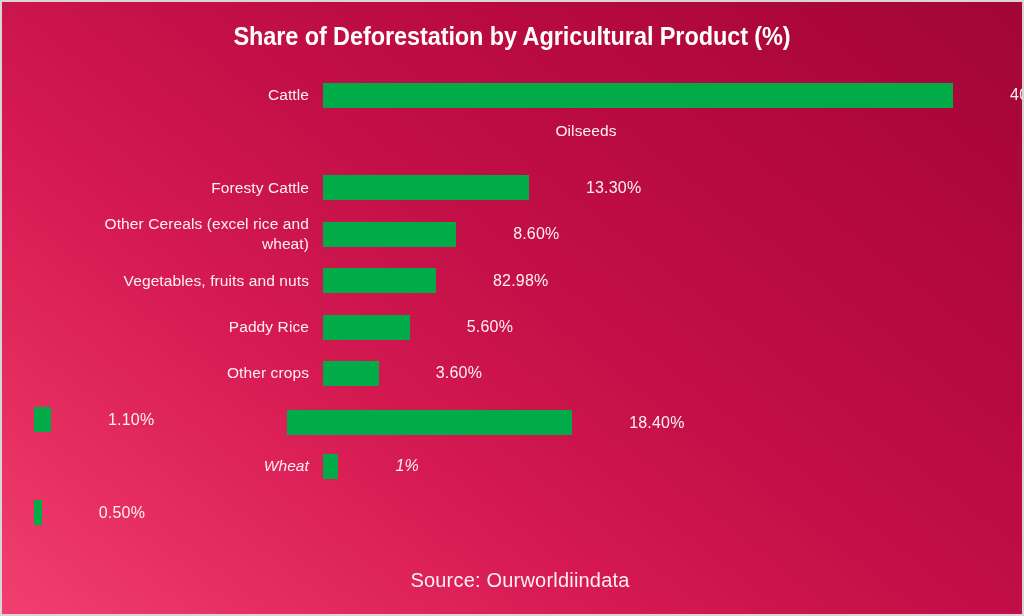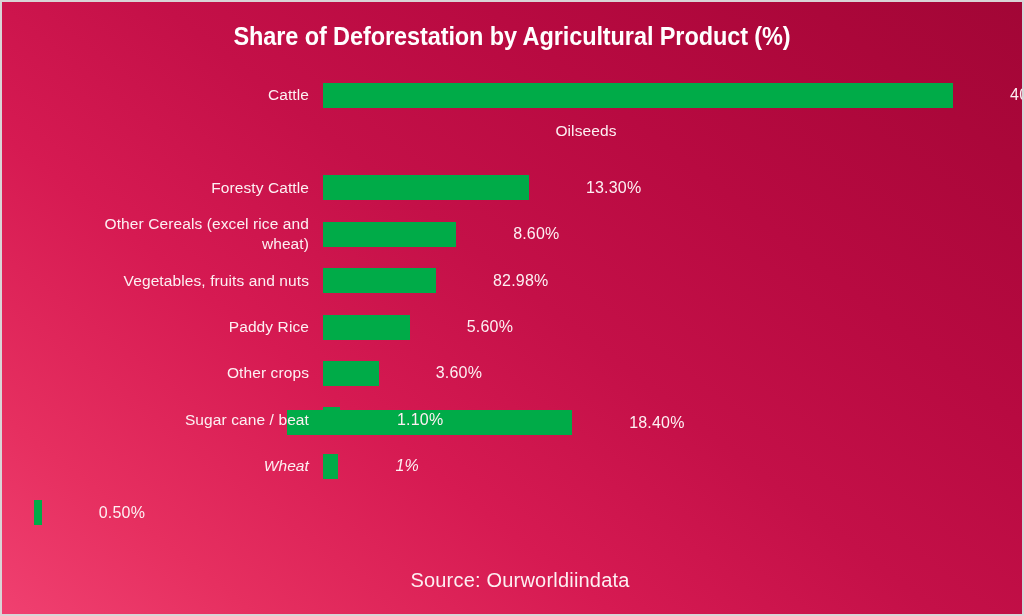--- a/index.html
+++ b/index.html
@@ -161,21 +161,20 @@
         </div>
       </div>
       <div class="bar-row" style="top: 280.4px;">
         <div class="cat-label">Other crops</div>
         <div class="bar-wrap">
           <div class="bar" style="width: 55.728px; background: rgb(0, 171, 72);"></div>
           <div class="bar-value">3.60%</div>
         </div>
       </div>
       <div class="bar-row" style="top: 326.8px;">
-        <div class="cat-label">Sugar cane / beat</div>
         <div class="bar-wrap">
           <div class="bar" style="width: 17.028px; background: rgb(0, 171, 72);"></div>
           <div class="bar-value">1.10%</div>
         </div>
       </div>
       <div class="bar-row" style="top: 373.2px; font-style: italic;">
         <div class="cat-label">Wheat</div>
         <div class="bar-wrap">
           <div class="bar" style="width: 15.48px; background: rgb(0, 171, 72);"></div>
           <div class="bar-value">1%</div>

